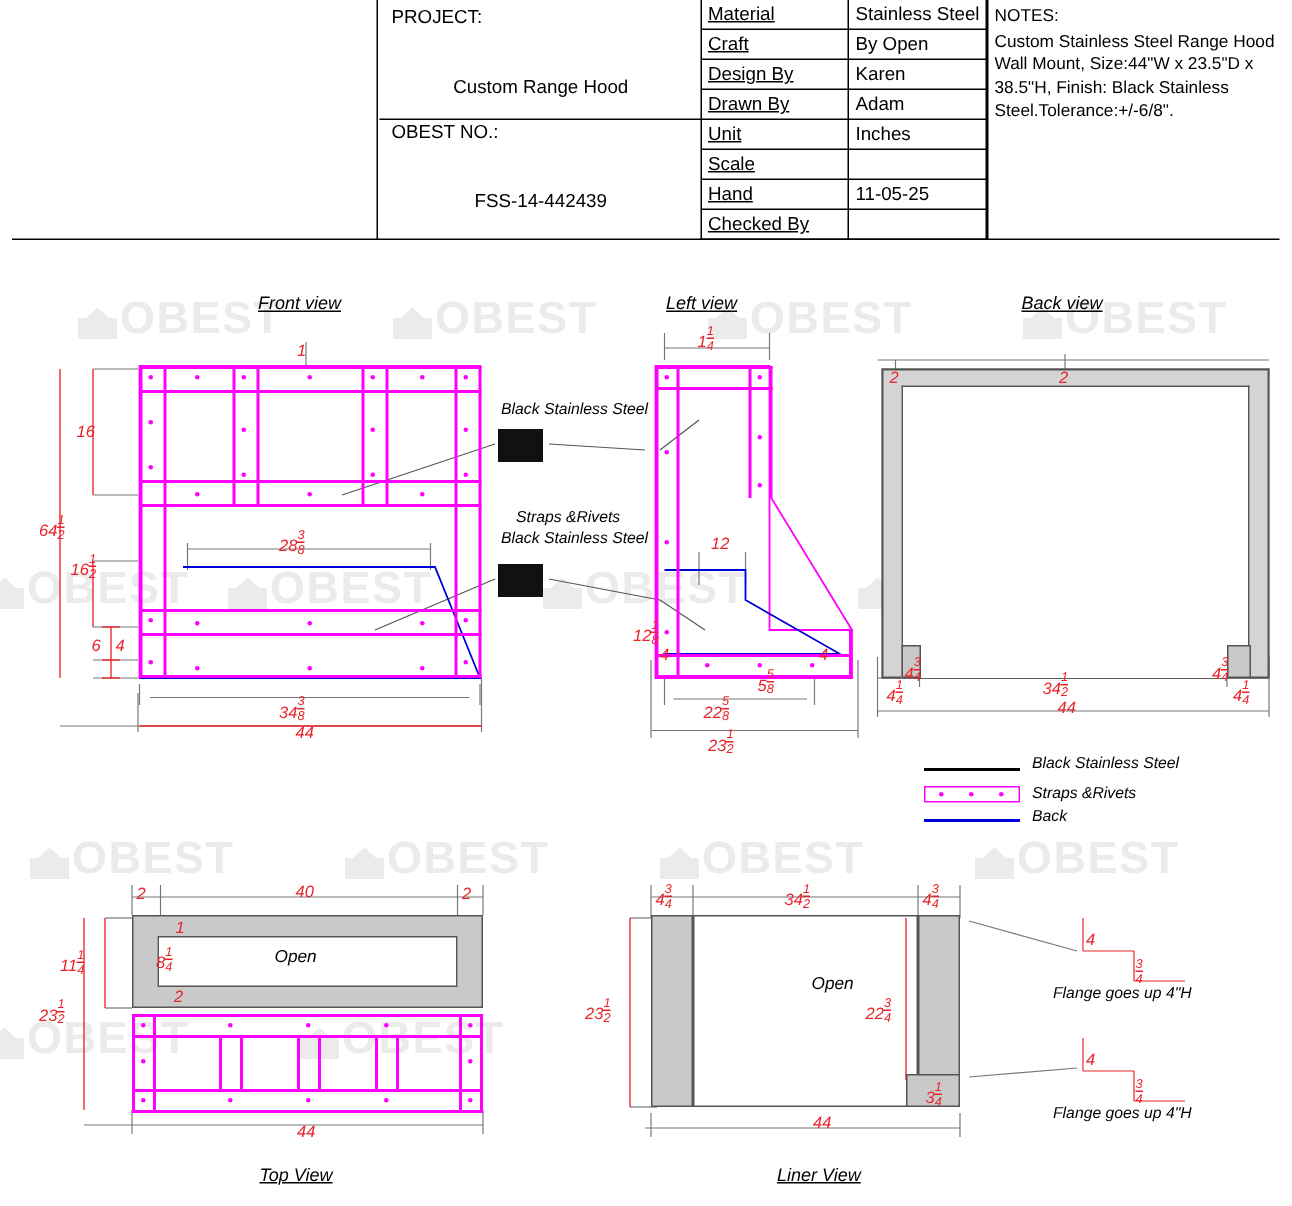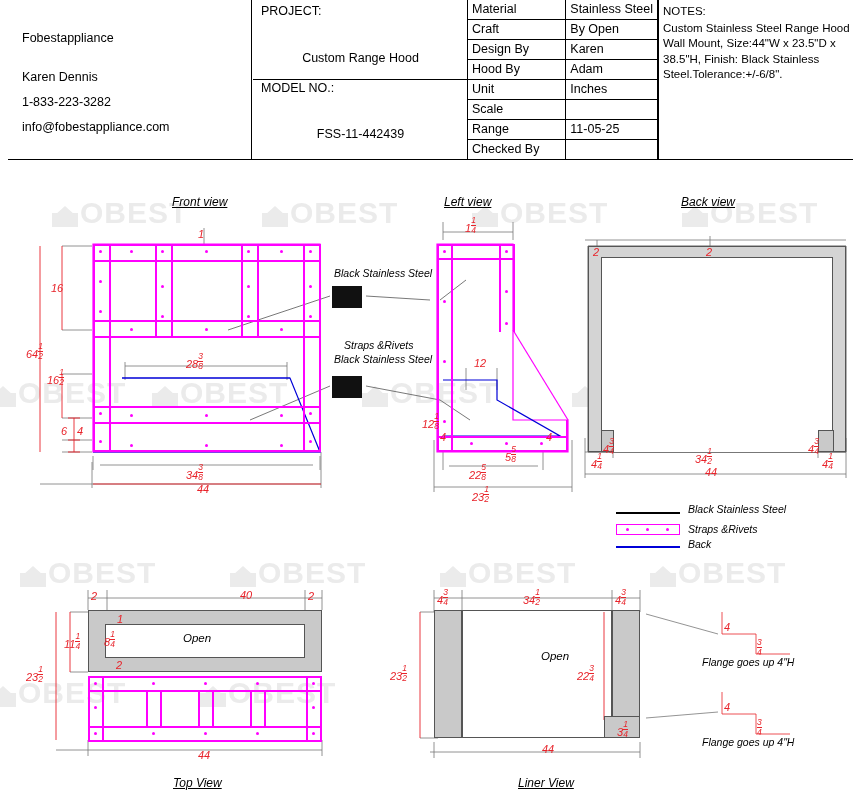--- a/index.html
+++ b/index.html
@@ -16,21 +16,21 @@
   #projcell{position:absolute;left:245px;top:0;width:215px;height:160px;}
   #projcell .lbl{position:absolute;left:8px;top:4px;font-size:12.5px;}
   #projcell .val{position:absolute;left:0;top:51px;width:215px;text-align:center;font-size:12.5px;}
   #projcell .lbl2{position:absolute;left:8px;top:81px;font-size:12.5px;}
   #projcell .val2{position:absolute;left:0;top:127px;width:215px;text-align:center;font-size:12.5px;}
   #projcell .hline{position:absolute;left:0;top:79px;width:215px;border-top:1px solid #000;}
 
   
   #spectable{position:absolute;left:460px;top:0;width:190px;font-size:12.5px;border-collapse:collapse;}
   #spectable td{border:1px solid #000;height:19px;padding:0 4px;line-height:19px;white-space:nowrap;}
-  #spectable td.k{width:96px;}
+  #spectable td.k{width:96px;text-decoration:underline;}
   #spectable tr:first-child td{border-top:none;}
   #spectable td:first-child{border-left:none;}
 
   #notes{position:absolute;left:655px;top:4px;width:190px;font-size:11.5px;line-height:15.5px;}
   #notes .nh{margin-bottom:1px;}
 
   
   .wm{position:absolute;color:#ebebeb;font-size:30px;font-weight:bold;letter-spacing:1px;user-select:none;}
   .wm .hs{display:inline-block;width:26px;height:22px;position:relative;top:4px;margin-right:2px;}
   .wm .hs:before{content:"";position:absolute;left:0;bottom:0;width:26px;height:14px;background:#ebebeb;}
@@ -56,63 +56,57 @@
 </style>
 </head>
 <body>
 
 <div id="titleblock">
   <div id="tb-border"></div>
   <div class="tb-col-div" style="left:243px;"></div>
   <div class="tb-col-div" style="left:459px;"></div>
   <div class="tb-col-div" style="left:650px;"></div>
 
-  <div id="company">
-    <div class="n1">Fobestappliance</div>
-    <div>Karen Dennis</div>
-    <div>1-833-223-3282</div>
-    <div>info@fobestappliance.com</div>
-  </div>
 
   <div id="projcell">
     <div class="lbl">PROJECT:</div>
     <div class="val">Custom Range Hood</div>
     <div class="hline"></div>
-    <div class="lbl2">MODEL NO.:</div>
-    <div class="val2">FSS-11-442439</div>
+    <div class="lbl2">OBEST NO.:</div>
+    <div class="val2">FSS-14-442439</div>
   </div>
 
   <table id="spectable">
     <tbody>
         <tr>
           <td class="k">Material</td>
           <td>Stainless Steel</td>
         </tr>
     <tr>
           <td class="k">Craft</td>
           <td>By Open</td>
         </tr>
     <tr>
           <td class="k">Design By</td>
           <td>Karen</td>
         </tr>
     <tr>
-          <td class="k">Hood By</td>
+          <td class="k">Drawn By</td>
           <td>Adam</td>
         </tr>
     <tr>
           <td class="k">Unit</td>
           <td>Inches</td>
         </tr>
     <tr>
           <td class="k">Scale</td>
           <td></td>
         </tr>
     <tr>
-          <td class="k">Range</td>
+          <td class="k">Hand</td>
           <td>11-05-25</td>
         </tr>
     <tr>
           <td class="k">Checked By</td>
           <td></td>
         </tr>
   </tbody>
     </table>
 
   <div id="notes">
@@ -399,26 +393,26 @@
 <div class="rivet" style="left:312px;top:706px;"></div>
 <div class="rivet" style="left:312px;top:732px;"></div>
 <div class="rivet" style="left:152px;top:682px;"></div>
 <div class="rivet" style="left:204px;top:682px;"></div>
 <div class="rivet" style="left:256px;top:682px;"></div>
 <div class="rivet" style="left:152px;top:732px;"></div>
 <div class="rivet" style="left:204px;top:732px;"></div>
 <div class="rivet" style="left:256px;top:732px;"></div>
 
 <div class="dim" style="left:91px;top:590px;">2</div>
-<div class="dim" style="left:197px;top:589px;margin-left:43px;">40</div>
+<div class="dim" style="left:197px;top:589px;">40</div>
 <div class="dim" style="left:308px;top:590px;">2</div>
 <div class="dim" style="left:117px;top:613px;">1</div>
 <div class="dim" style="left:104px;top:630px;"><span>8</span><span class="frac"><span class="num">1</span><span class="den">4</span></span></div>
 <div class="dim" style="left:116px;top:659px;">2</div>
-<div class="dim" style="left:64px;top:632px;"><span>11</span><span class="frac"><span class="num">1</span><span class="den">4</span></span></div>
+<div class="dim" style="left:40px;top:632px;"><span>11</span><span class="frac"><span class="num">1</span><span class="den">4</span></span></div>
 <div class="dim" style="left:26px;top:665px;"><span>23</span><span class="frac"><span class="num">1</span><span class="den">2</span></span></div>
 <div class="dim" style="left:198px;top:749px;">44</div>
 <div class="view-ttl" style="left:173px;top:776px;">Top View</div>
 
 <div class="gray" style="left:434px;top:610px;width:28px;height:128px;"></div>
 <div class="gray" style="left:612px;top:610px;width:28px;height:128px;"></div>
 <div style="position:absolute;left:462px;top:610px;width:150px;height:128px;border-left:1px solid #555;border-right:1px solid #555;border-bottom:1px solid #555;box-sizing:border-box;"></div>
 <div class="thin" style="left:462px;top:610px;width:150px;height:1px;background:#555;"></div>
 <div class="gray" style="left:604px;top:716px;width:36px;height:22px;"></div>
 <div class="note-lbl" style="left:541px;top:650px;font-size:11.5px;">Open</div>

